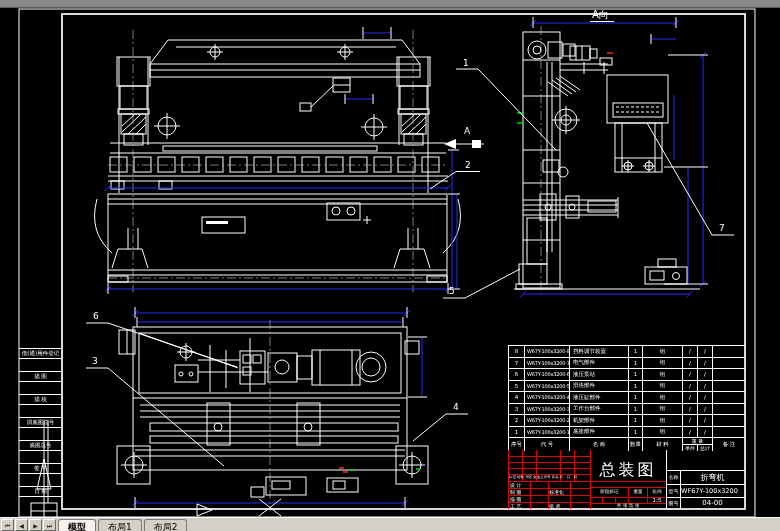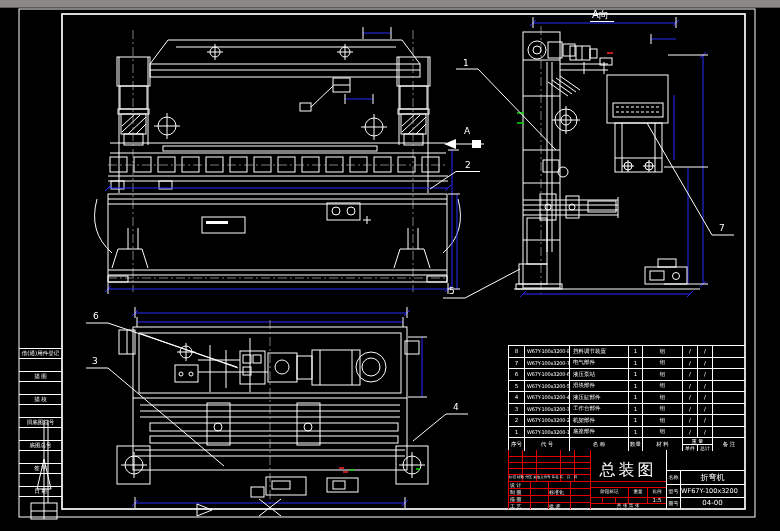--- a/index.html
+++ b/index.html
@@ -574,14 +574,27 @@
     <div class="tt" style="left:140px;top:48px;width:18px;text-align:center;font-size:5.5px">1:5</div>
     <div class="tt" style="left:82px;top:54px;width:76px;text-align:center;font-size:4.5px">共  张  第  张</div>
     <div class="tt" style="left:159px;top:25px;width:13px;text-align:center;font-size:5px">名称</div>
     <div class="tt" style="left:173px;top:24px;width:63px;text-align:center;font-size:8px">折弯机</div>
     <div class="tt" style="left:159px;top:39px;width:13px;text-align:center;font-size:5px">型号</div>
     <div class="tt" style="left:173px;top:38px;width:63px;text-align:left;font-size:6.5px">WF67Y-100x3200</div>
     <div class="tt" style="left:159px;top:51px;width:13px;text-align:center;font-size:5px">图号</div>
     <div class="tt" style="left:173px;top:50px;width:63px;text-align:center;font-size:7px">04-00</div>
   </div>
 
+  <div id="tabstrip">
+    <span style="display:flex">
+        <span class="navbtn">⏮</span>
+        <span class="navbtn">◀</span>
+        <span class="navbtn">▶</span>
+        <span class="navbtn">⏭</span>
+      </span>
+    <span style="display:flex">
+        <span class="tab active">模型</span>
+        <span class="tab">布局1</span>
+        <span class="tab">布局2</span>
+      </span>
+  </div>
 
 </div>
 
 </body></html>

